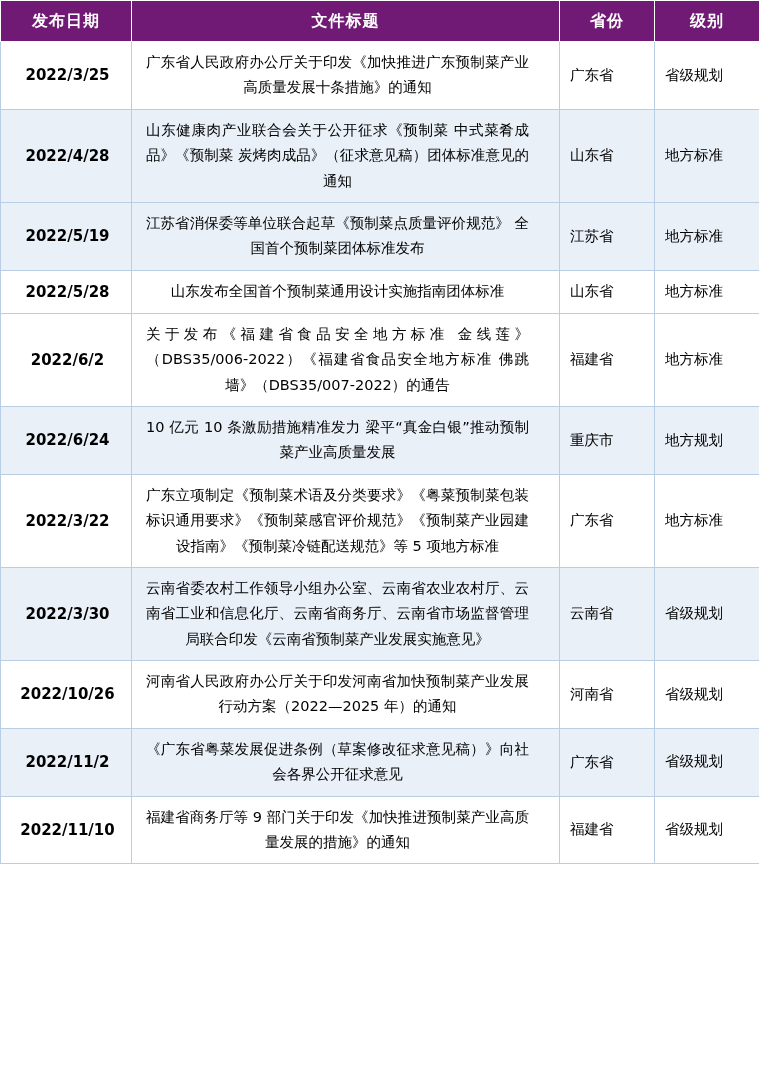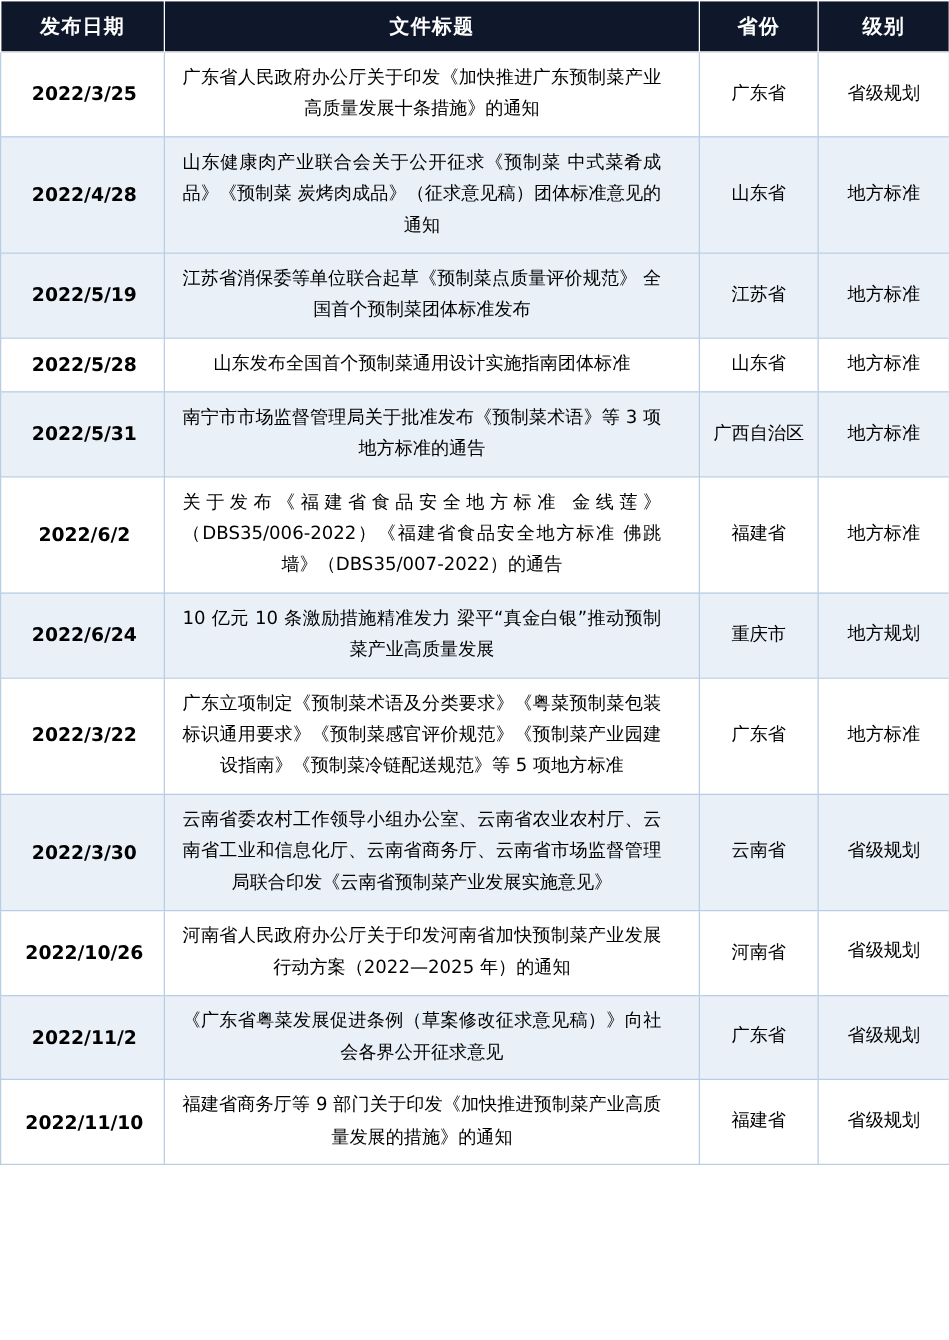--- a/index.html
+++ b/index.html
@@ -16,21 +16,21 @@
     border-collapse: collapse;
     width: 759px;
     table-layout: fixed;
   }
   table.policy-table col.col-date   { width: 131px; }
   table.policy-table col.col-title  { width: 428px; }
   table.policy-table col.col-prov   { width: 95px; }
   table.policy-table col.col-level  { width: 105px; }
 
   thead th {
-    background: #0f172a;
+    background: #701a75;
     color: #ffffff;
     font-size: 16px;
     font-weight: bold;
     height: 38px;
     text-align: center;
     vertical-align: middle;
     border: 1px solid #ffffff;
     letter-spacing: 1px;
   }
   tbody td {
@@ -54,21 +54,21 @@
     white-space: nowrap;
     padding-left: 13px;
   }
   td.cell-title {
     text-align: justify;
     text-align-last: center;
     padding-left: 14px;
     padding-right: 30px;
   }
   td.cell-prov, td.cell-level {
-    text-align: center;
+    text-align: left;
   }
   td.cell-prov {
     line-height: 1.6;
   }
 </style>
 </head>
 <body>
 
 <table class="policy-table">
   <colgroup>
@@ -103,26 +103,20 @@
       <td class="cell-title">江苏省消保委等单位联合起草《预制菜点质量评价规范》 全国首个预制菜团体标准发布</td>
       <td class="cell-prov">江苏省</td>
       <td class="cell-level">地方标准</td>
     </tr>
     <tr class="even">
       <td class="cell-date">2022/5/28</td>
       <td class="cell-title">山东发布全国首个预制菜通用设计实施指南团体标准</td>
       <td class="cell-prov">山东省</td>
       <td class="cell-level">地方标准</td>
     </tr>
-    <tr class="odd">
-      <td class="cell-date">2022/5/31</td>
-      <td class="cell-title">南宁市市场监督管理局关于批准发布《预制菜术语》等 3 项地方标准的通告</td>
-      <td class="cell-prov">广西自治区</td>
-      <td class="cell-level">地方标准</td>
-    </tr>
     <tr class="even">
       <td class="cell-date">2022/6/2</td>
       <td class="cell-title">关于发布《福建省食品安全地方标准 金线莲》（DBS35/006-2022）《福建省食品安全地方标准 佛跳墙》（DBS35/007-2022）的通告</td>
       <td class="cell-prov">福建省</td>
       <td class="cell-level">地方标准</td>
     </tr>
     <tr class="odd">
       <td class="cell-date">2022/6/24</td>
       <td class="cell-title">10 亿元 10 条激励措施精准发力 梁平“真金白银”推动预制菜产业高质量发展</td>
       <td class="cell-prov">重庆市</td>

